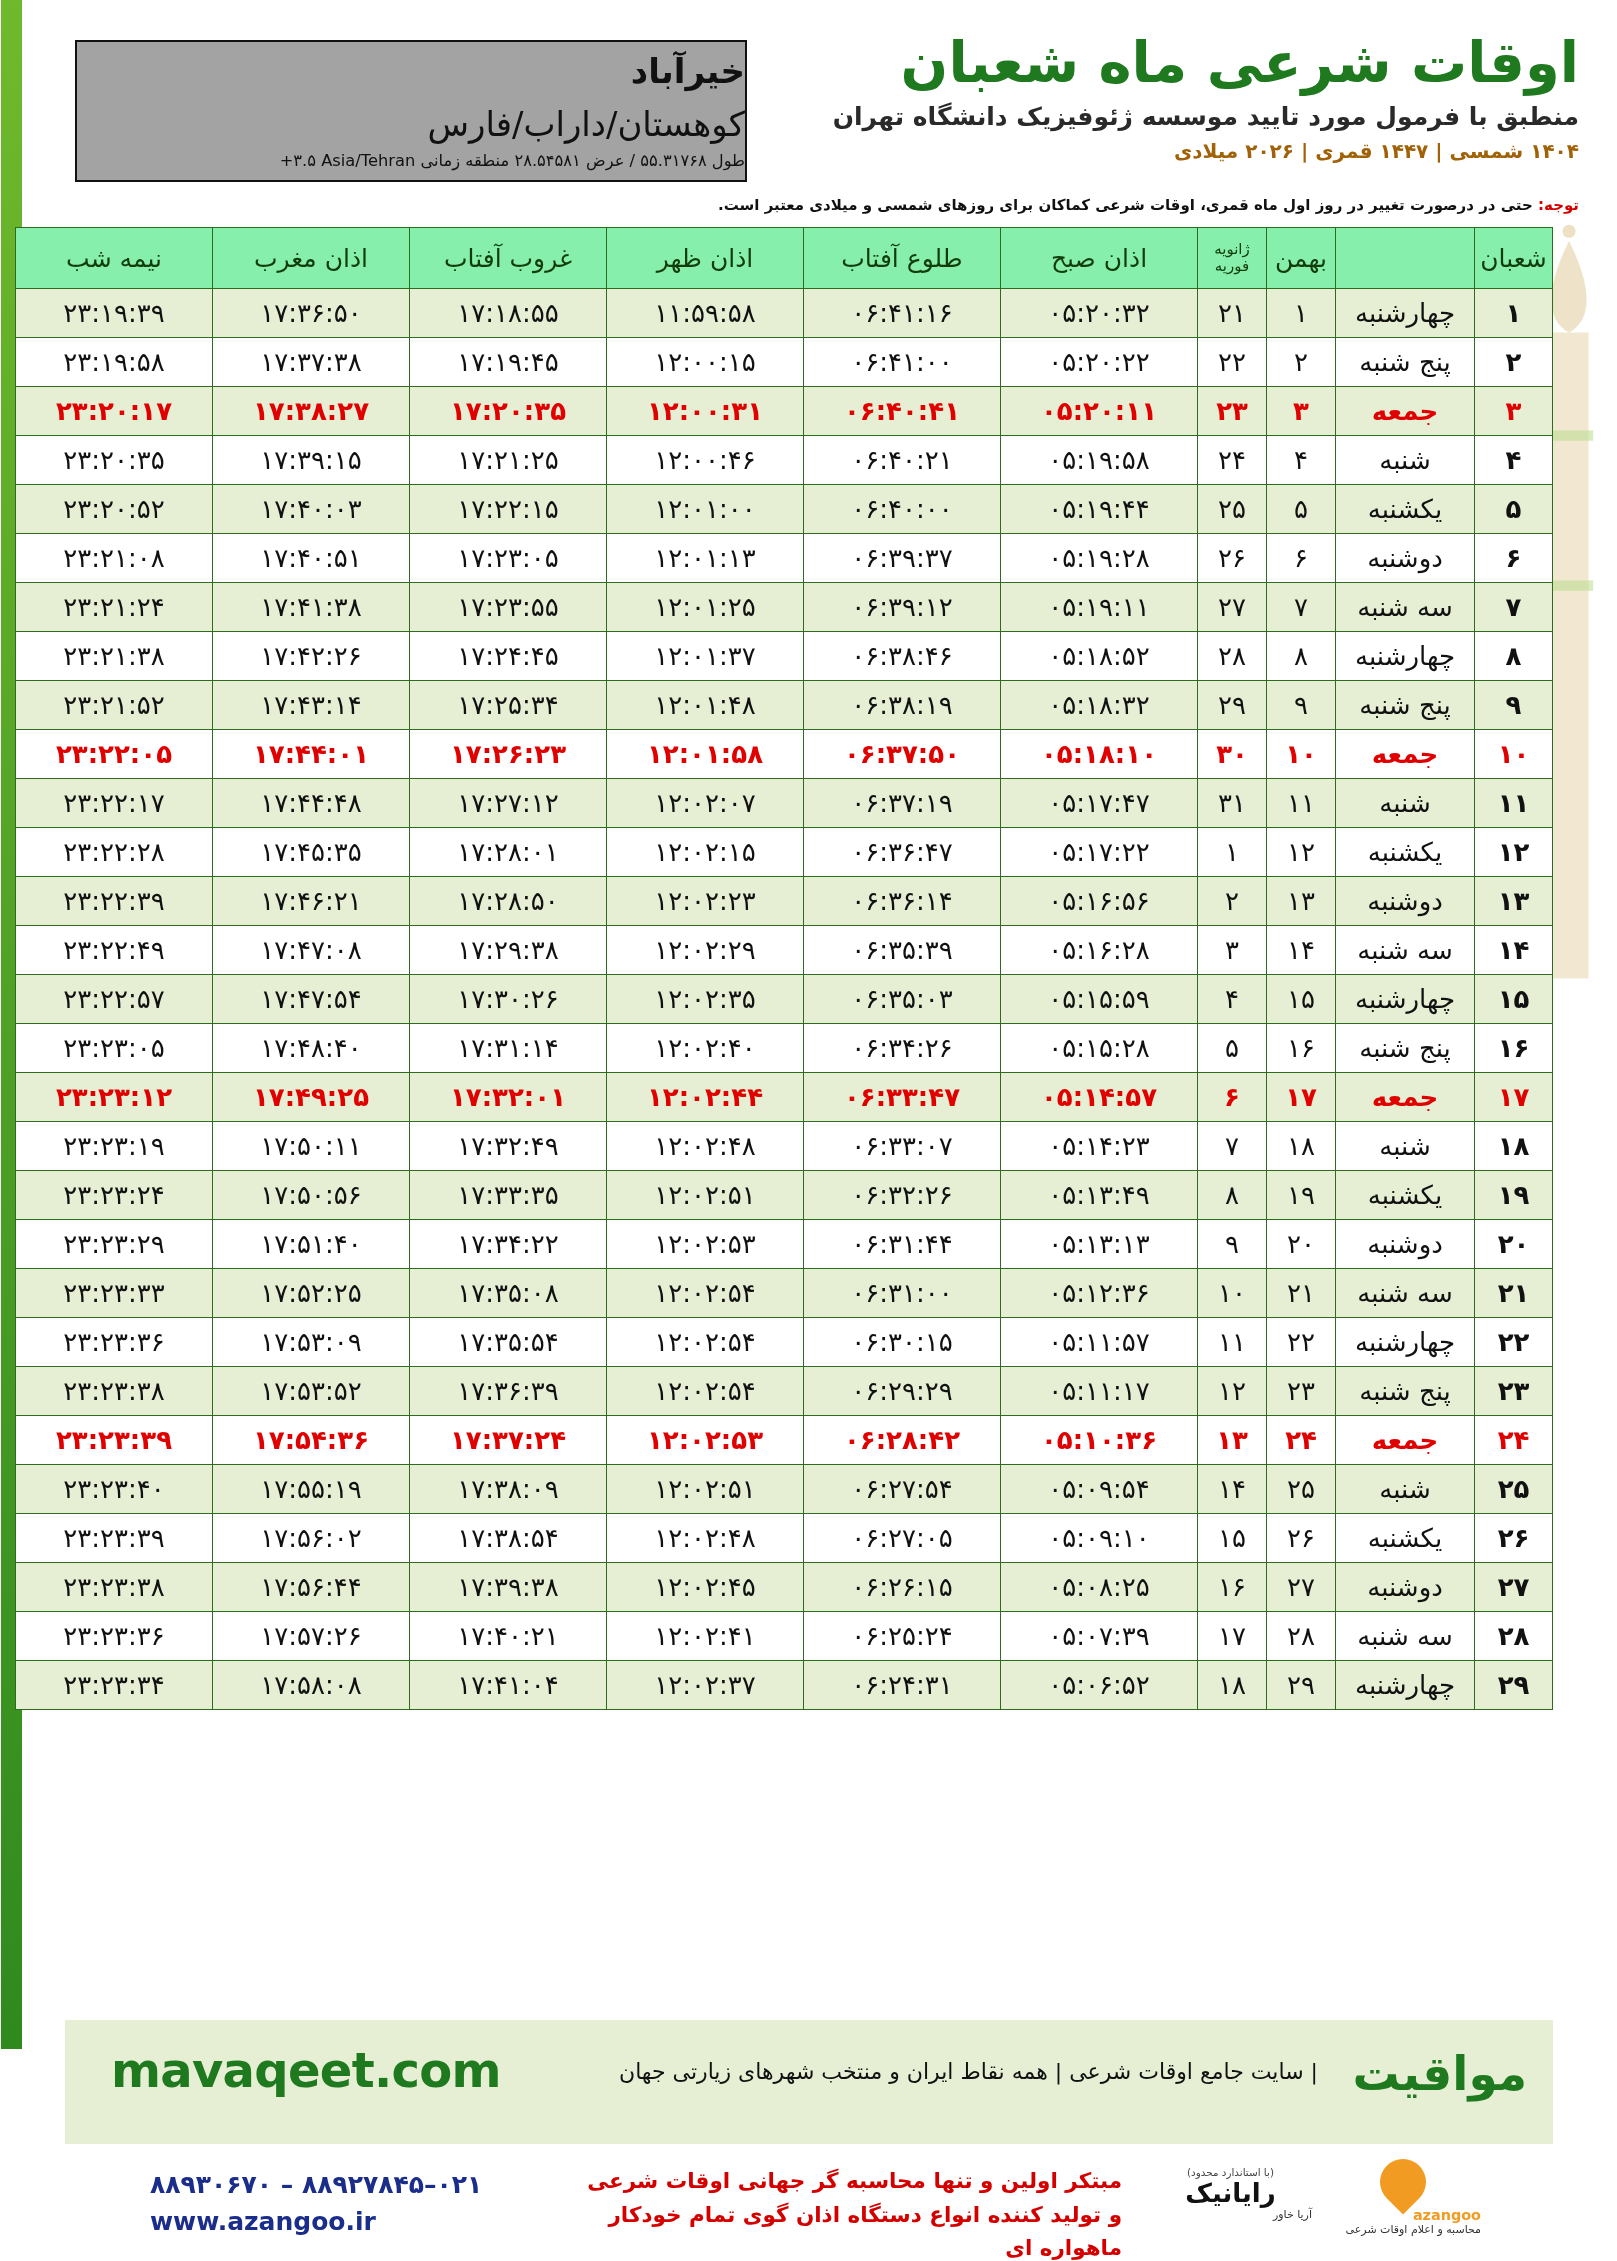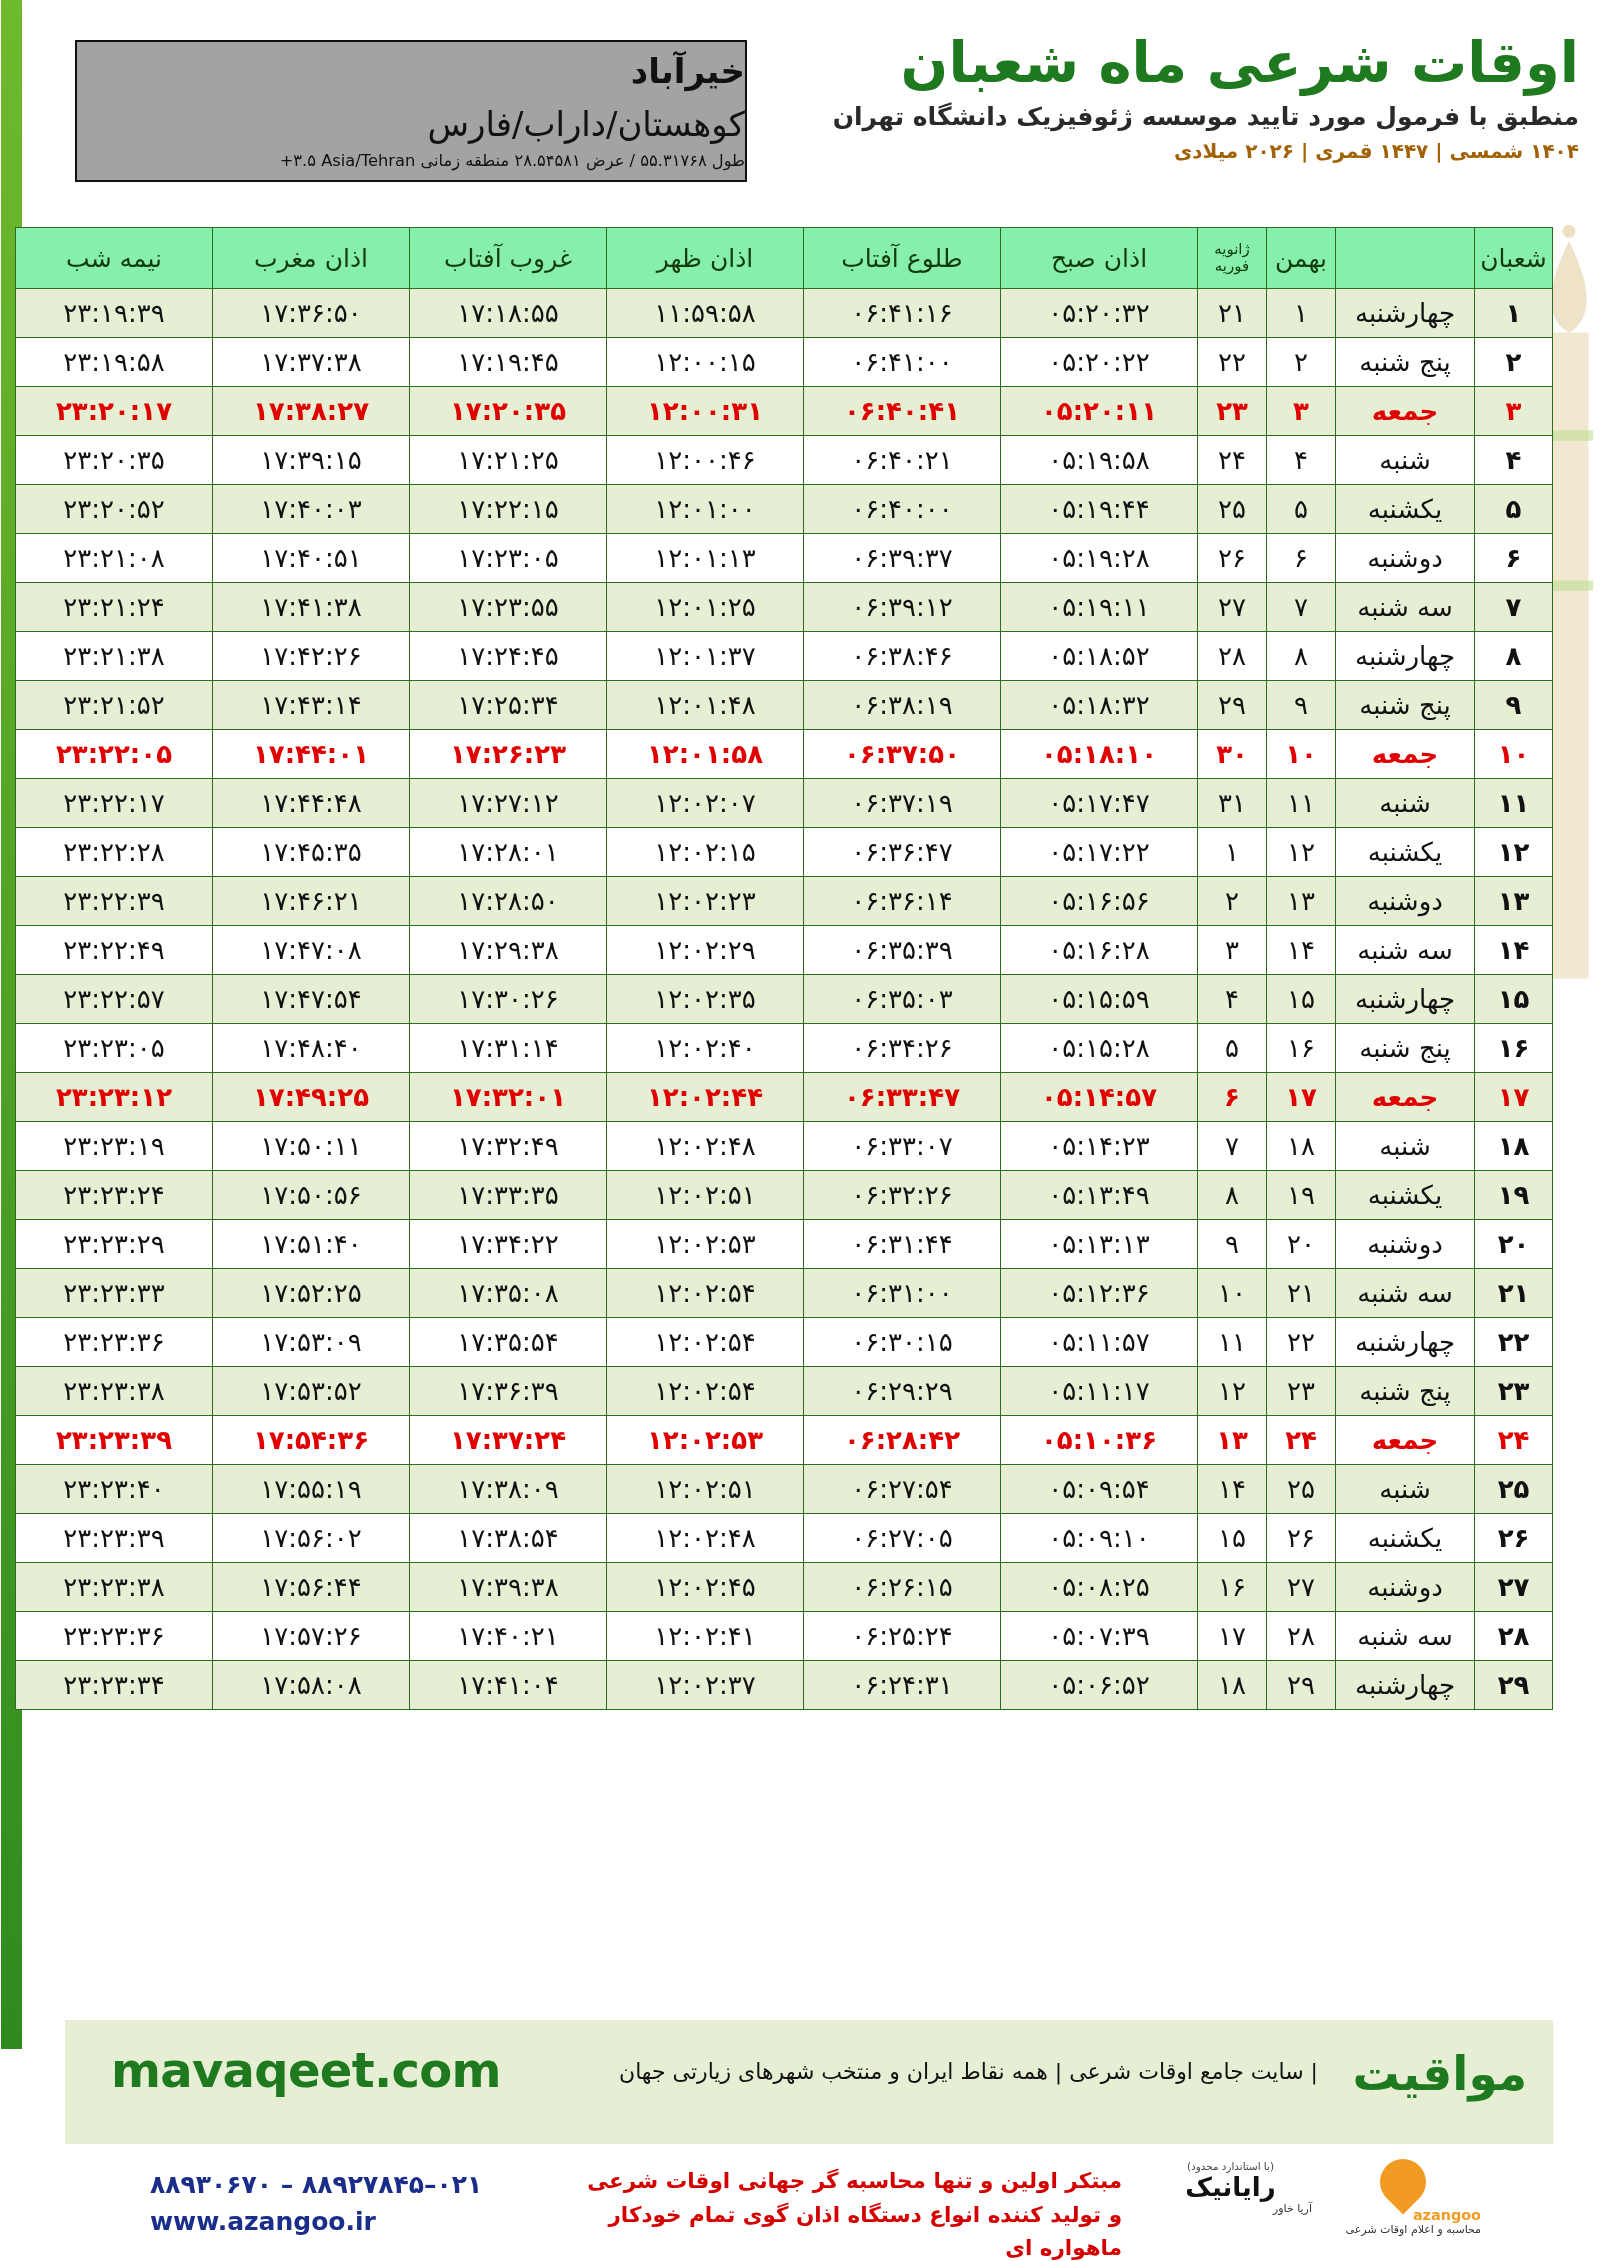--- a/index.html
+++ b/index.html
@@ -120,21 +120,21 @@
   }
   .phone-block{
     position:absolute;top:6.5px;left:85px;text-align:left;
     font-size:25px;font-weight:bold;color:#1a2d8a;line-height:1.5;
   }
   .logo-azangoo{
     position:absolute;top:0px;right:72px;width:157px;height:78px;
     text-align:center;
   }
   .logo-rayaneh{
-    position:absolute;top:1px;right:241px;width:163px;height:72px;
+    position:absolute;top:7px;right:241px;width:163px;height:72px;
     text-align:center;
   }
   .logo-box-title{font-size:26px;font-weight:bold;color:#111;}
   .logo-box-sub{font-size:11px;color:#333;text-align:right;}
   .flame{
     display:inline-block;width:46px;height:46px;background:#f29b22;
     border-radius:50% 50% 50% 0;transform:rotate(-45deg);
   }
 </style>
 </head>
@@ -159,20 +159,24 @@
       <div class="title-sub">منطبق با فرمول مورد تایید موسسه ژئوفیزیک دانشگاه تهران</div>
       <div class="title-sub2">۱۴۰۴ شمسی | ۱۴۴۷ قمری | ۲۰۲۶ میلادی</div>
     </div>
 
     <div class="city-box">
       <div class="city-name">خیرآباد</div>
       <div class="city-region">کوهستان/داراب/فارس</div>
       <div class="city-coords">طول ۵۵.۳۱۷۶۸ / عرض ۲۸.۵۴۵۸۱ منطقه زمانی ‎+۳.۵ Asia/Tehran</div>
     </div>
 
+    <div class="note-line">
+      <span class="note-red">توجه:</span>
+      <span>حتی در درصورت تغییر در روز اول ماه قمری، اوقات شرعی کماکان برای روزهای شمسی و میلادی معتبر است.</span>
+    </div>
   </div>
 
   <table class="sched">
     <thead>
       <tr>
         <th class="num">شعبان</th>
         <th class="day"></th>
         <th class="bahman">بهمن</th>
         <th class="greg">
             <span style="font-size:15px;line-height:1.15;display:block">ژانویه<br>فوریه</span>

